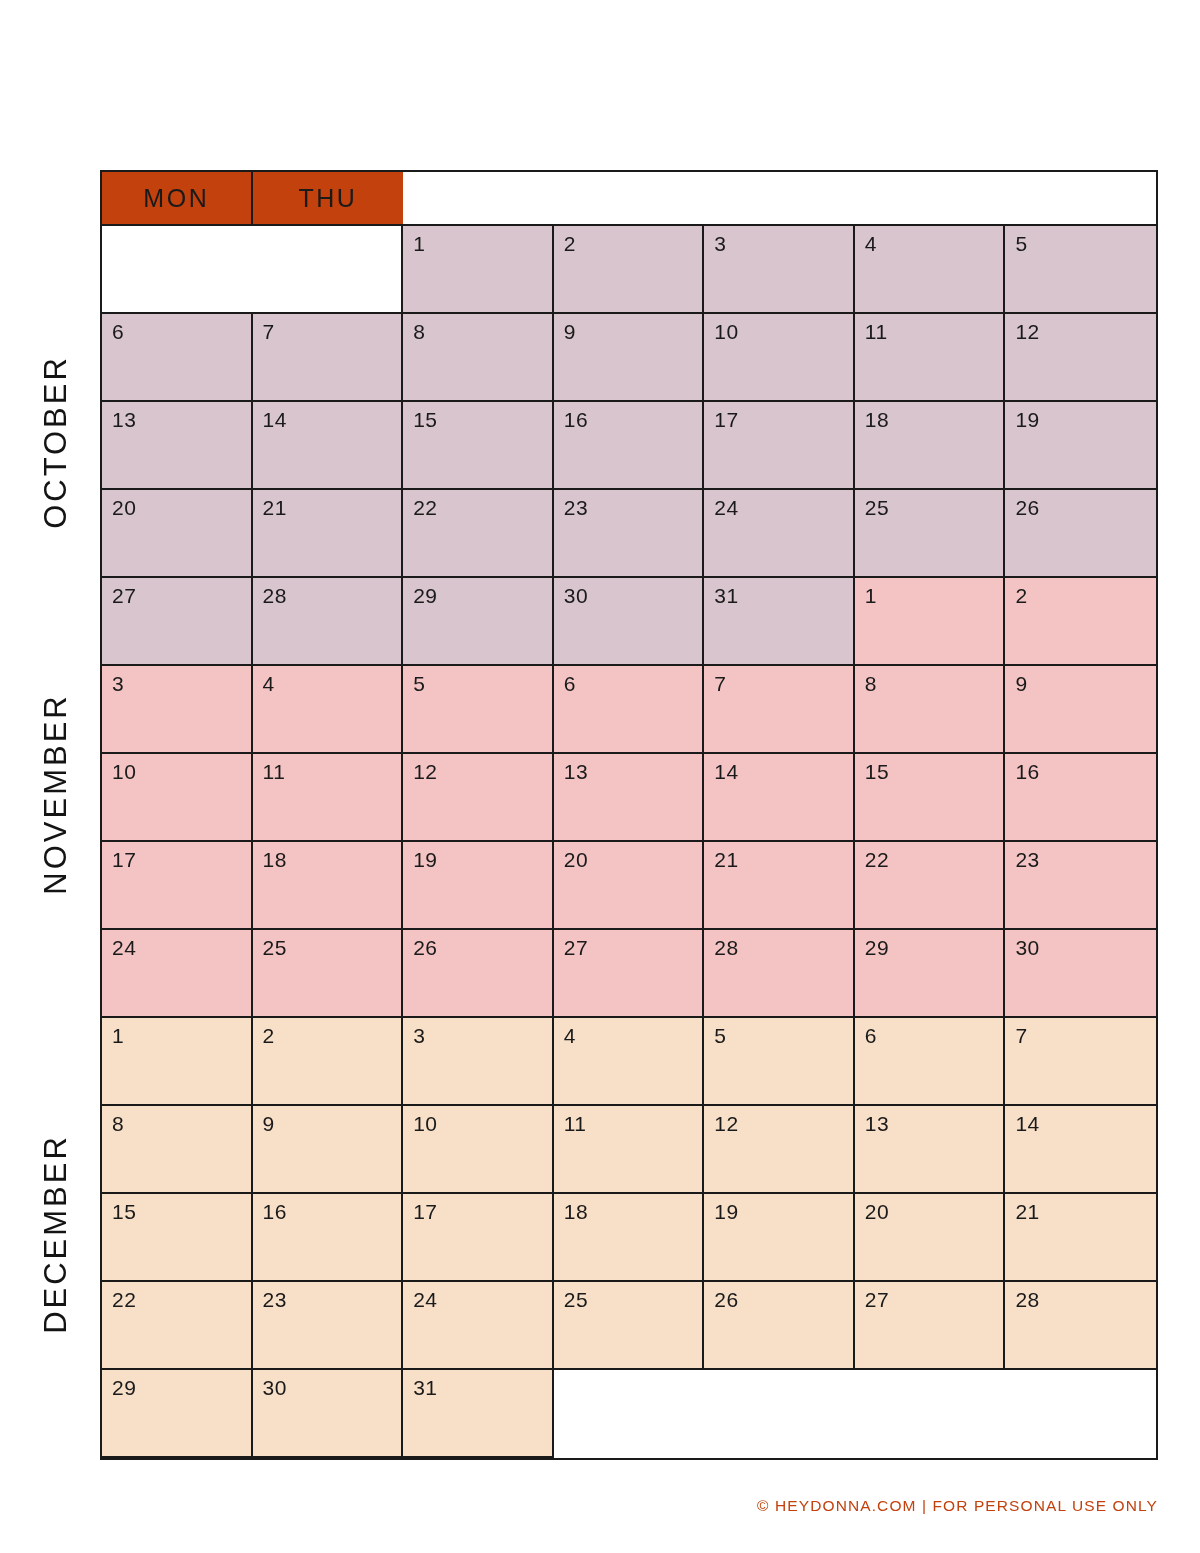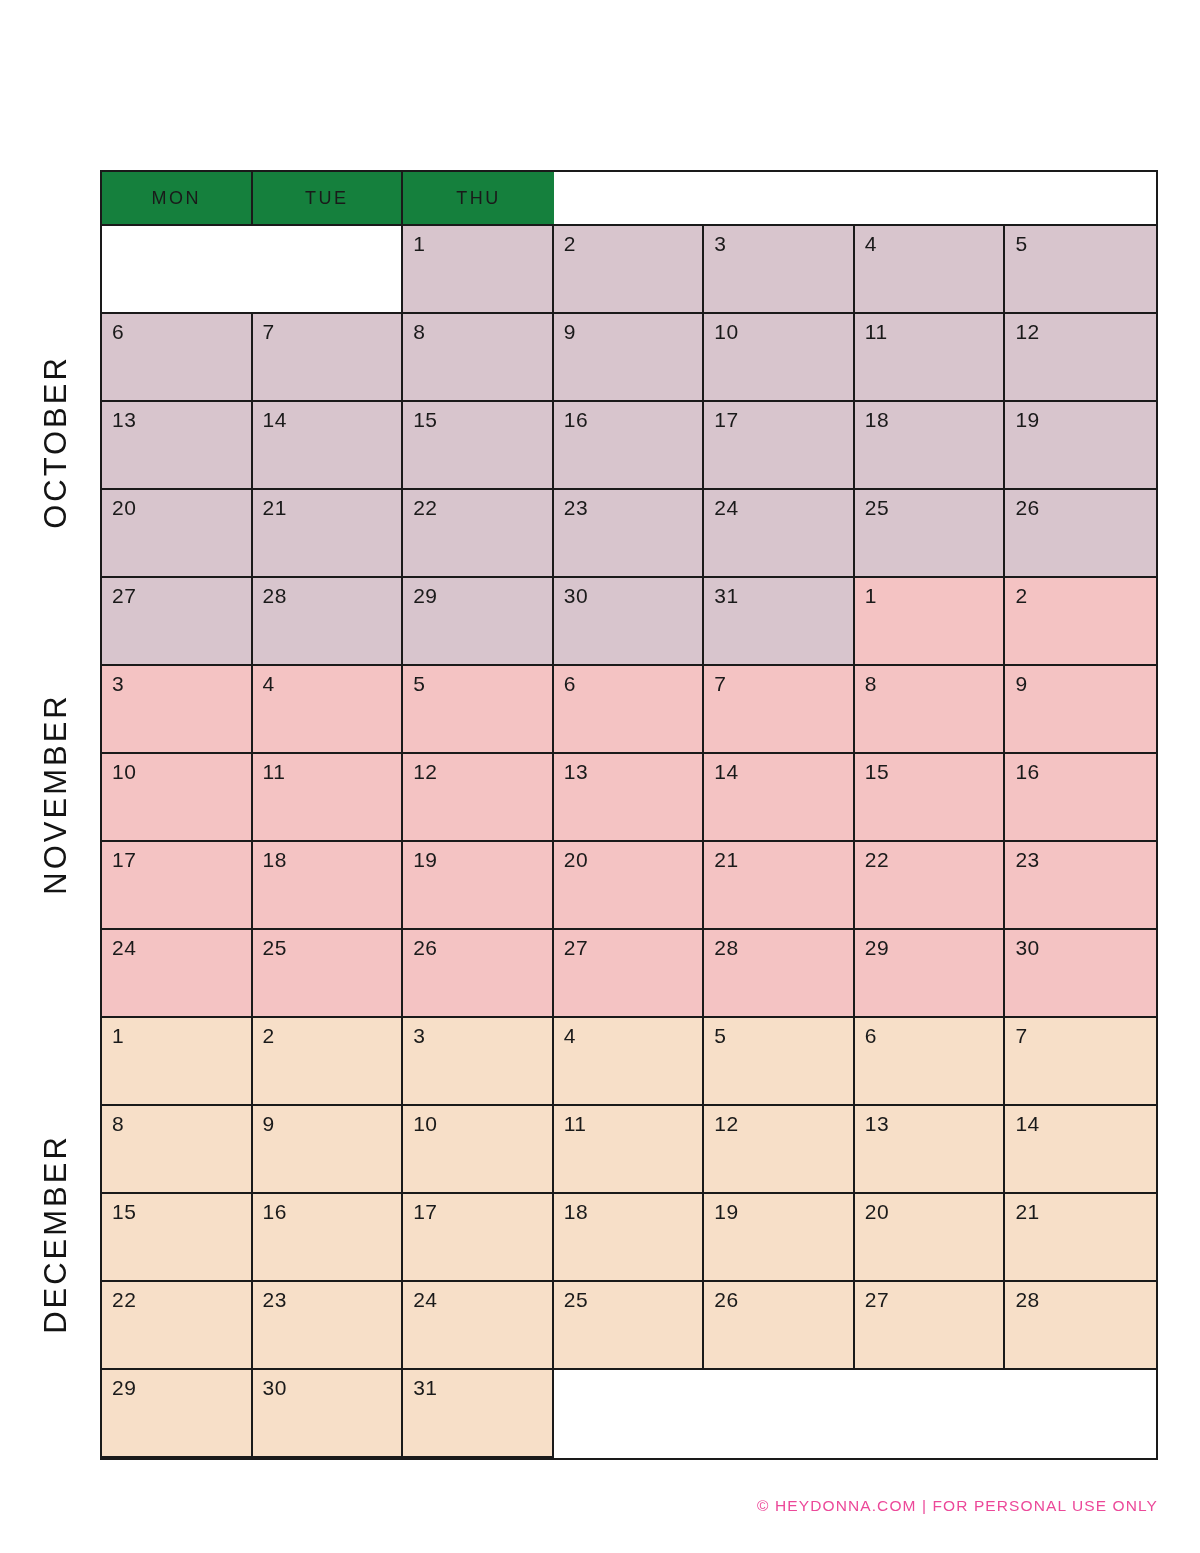--- a/index.html
+++ b/index.html
@@ -50,27 +50,27 @@
     grid-template-columns: repeat(7, 1fr);
     border: 2px solid #1a1a1a;
     border-bottom-width: 2px;
     box-sizing: border-box;
   }
   .weekday {
     height: 52px;
     display: flex;
     align-items: center;
     justify-content: center;
-    font-size: 18px;
+    font-size: 25px;
     font-weight: 300;
     letter-spacing: 2.5px;
     color: #1a1a1a;
     border-right: 2px solid #1a1a1a;
     box-sizing: border-box;
-    background: #15803d;
+    background: #c2410c;
   }
   .weekday:last-child { border-right: none; }
 
   
   .weeks {
     border-left: 2px solid #1a1a1a;
     border-right: 2px solid #1a1a1a;
     border-bottom: 2px solid #1a1a1a;
     box-sizing: border-box;
   }
@@ -137,35 +137,34 @@
   }
 
   
   .footer {
     position: absolute;
     right: 42px;
     top: 1497px;
     font-size: 15.5px;
     font-weight: 400;
     letter-spacing: 1.1px;
-    color: #ec4899;
+    color: #c2410c;
     white-space: nowrap;
   }
 </style>
 </head>
 <body>
 
 <div class="page">
 
 
   <div class="calendar">
 
     <div class="weekdays">
       <div class="weekday">MON</div>
-      <div class="weekday">TUE</div>
       <div class="weekday">THU</div>
     </div>
 
     <div class="weeks" id="weeks-root">
         <div class="week">
           <div class="day blank-lead merge-right" style="background: rgb(255, 255, 255);"></div>
           <div class="day blank-lead" style="background: rgb(255, 255, 255);"></div>
           <div class="day filled" style="background: rgb(216, 197, 205);">1</div>
           <div class="day filled" style="background: rgb(216, 197, 205);">2</div>
           <div class="day filled" style="background: rgb(216, 197, 205);">3</div>

